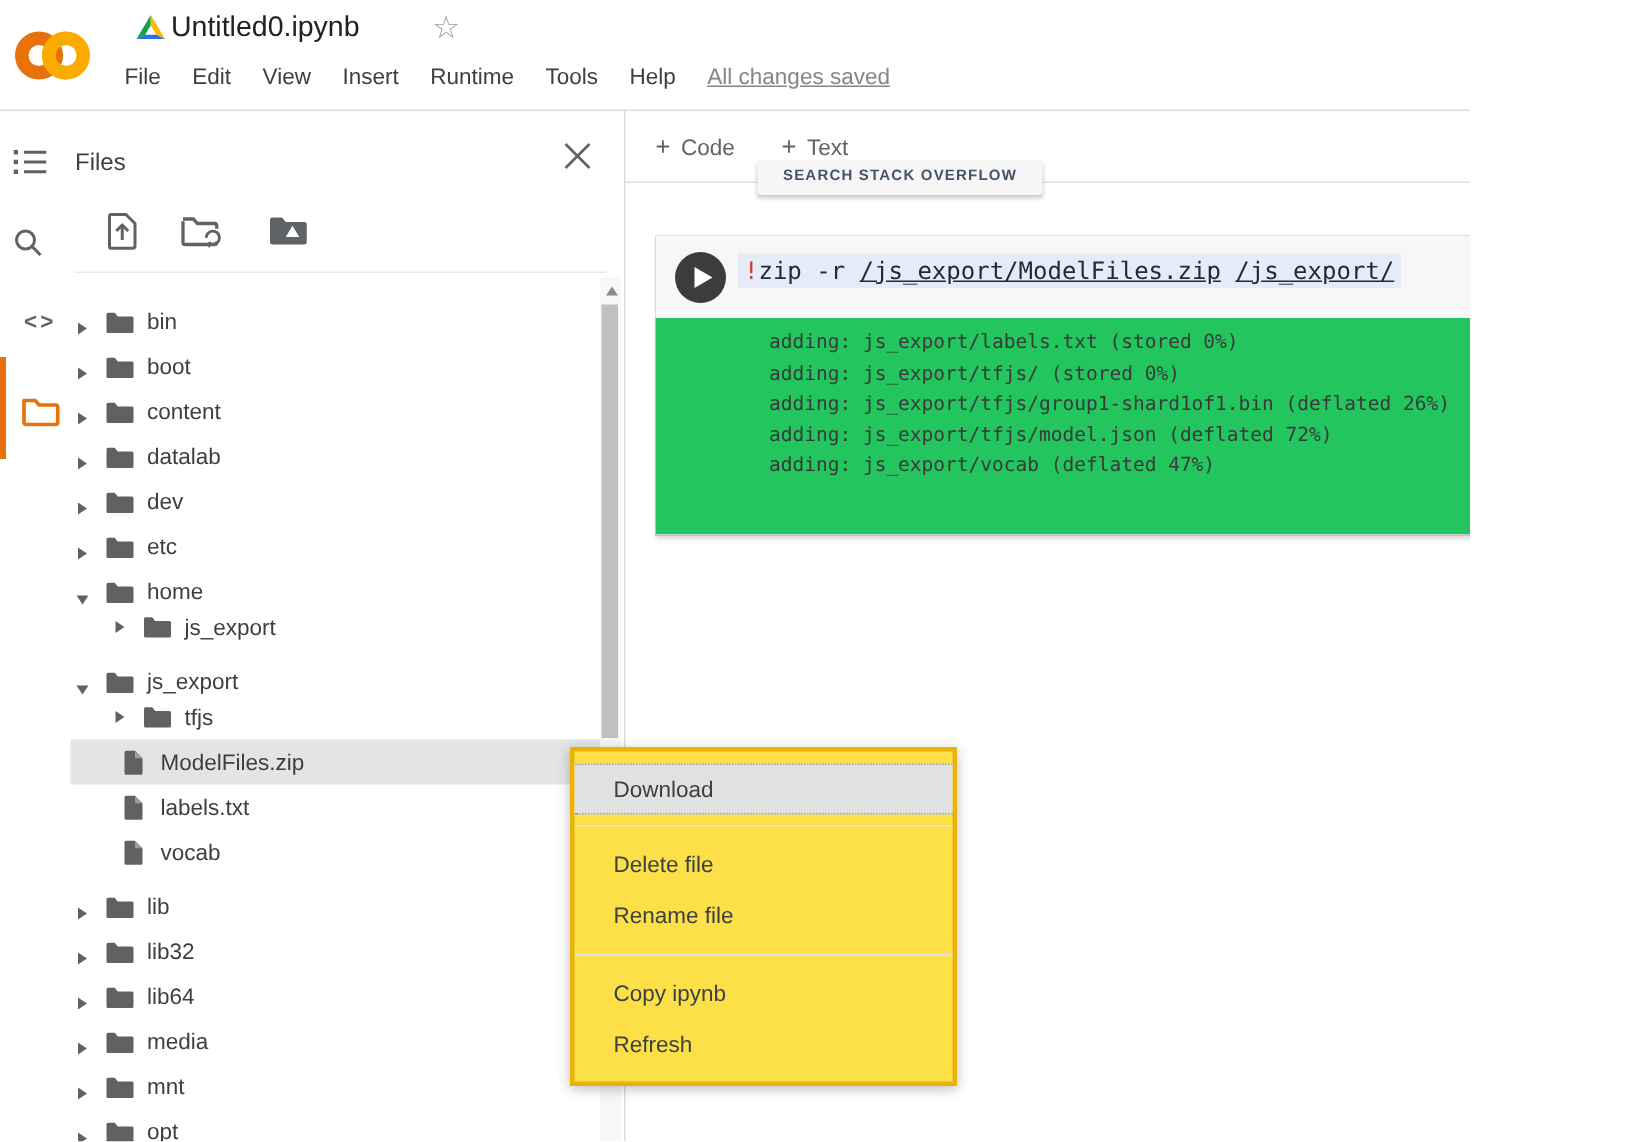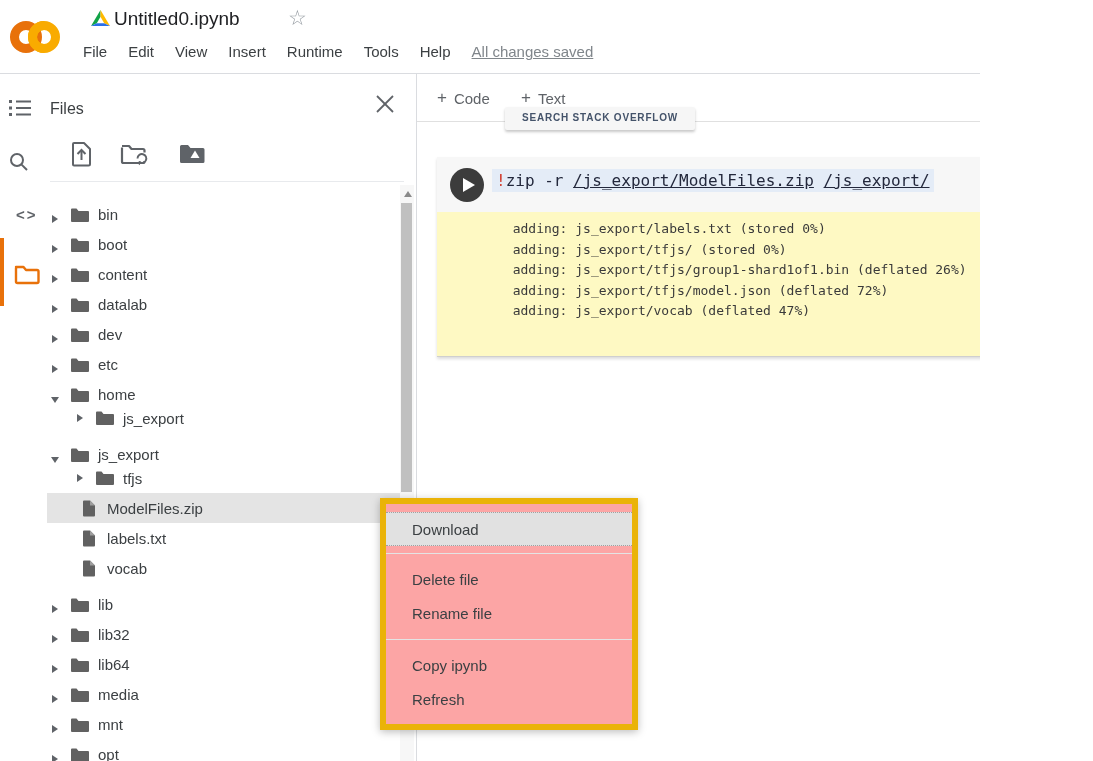--- a/index.html
+++ b/index.html
@@ -44,42 +44,42 @@
   .tri-d { width:0; height:0; border-top:6px solid #5f6368; border-left:4.5px solid transparent; border-right:4.5px solid transparent; }
   .ficon { display:flex; align-items:center; margin-right:8px; }
   .filerow .ficon { margin-right:11px; }
 
   
   .sb-track { left:400px; top:185px; width:14px; height:576px; background:#f7f7f7; }
   .sb-up { left:404px; top:191px; width:0; height:0; border-bottom:6px solid #8a8a8a; border-left:4.5px solid transparent; border-right:4.5px solid transparent; }
   .sb-thumb { left:401px; top:203px; width:11px; height:289px; background:#c0c0c0; }
 
   
-  .ctx { left:380px; top:498px; width:258px; background:#fca5a5; border:6px solid #eab308;
+  .ctx { left:380px; top:498px; width:258px; background:#fde047; border:3px solid #eab308;
          box-shadow:0 2px 8px rgba(0,0,0,0.26); padding:8px 0; z-index:30; }
   .ctx .item { height:34px; display:flex; align-items:center; padding-left:26px; font-size:15px; color:#3c4043; cursor:pointer; }
   .ctx .item.hl { background:#e1e1e1; border-top:1px dotted #a0a0a0; border-bottom:1px dotted #a0a0a0; }
   .ctx .sep1 { height:1px; background:#e4e4e4; margin:7px 0 8px 0; }
   .ctx .sep2 { height:1px; background:#e4e4e4; margin:9px 0 8px 0; }
 
   
   .main-toolbar-border { left:417px; top:121px; width:676px; height:1px; background:#e0e0e0; }
   .btn-addcell { position:absolute; display:flex; align-items:center; gap:7px; color:#5f6368; font-size:15px; cursor:pointer; height:28px; }
   .btn-addcell .plus { font-size:17px; color:#5f6368; }
   .addcode { left:437px; top:84px; }
   .addtext { left:521px; top:84px; }
 
   
   .sso { left:505px; top:107px; width:190px; height:23px; background:#f6f6f6; border-radius:2px;
          box-shadow:0 2px 3px rgba(0,0,0,0.22); overflow:hidden; z-index:5; text-align:center; }
   .sso .lbl { display:inline-block; margin-top:-7px; font-size:10px; font-weight:bold; letter-spacing:0.8px;
               color:#44536a; white-space:nowrap; }
 
   
-  .cell { left:437px; top:157px; width:648px; height:200px; background:#fef9c3;
+  .cell { left:437px; top:157px; width:648px; height:200px; background:#22c55e;
           border-bottom:1px solid #cfcfcf; box-shadow:0 2px 3px rgba(0,0,0,0.14); }
   .cell-head { position:absolute; left:0; top:0; width:648px; height:55px; background:#f7f7f7; }
   .runbtn { position:absolute; left:13px; top:11px; width:34px; height:34px; border-radius:50%; background:#3c3c3c;
             display:flex; align-items:center; justify-content:center; cursor:pointer; }
   .runbtn .ptri { width:0; height:0; border-left:12px solid #fff; border-top:7px solid transparent; border-bottom:7px solid transparent; margin-left:4px; }
   .codeline { position:absolute; left:55px; top:14px; font-family:"DejaVu Sans Mono", monospace; font-size:16px; }
   .code-hl { background:#e4ecf7; padding:2px 4px; }
   .tok-bang { color:#d23f31; }
   .tok-cmd { color:#23283c; }
   .tok-path { color:#23283c; text-decoration:underline; }

